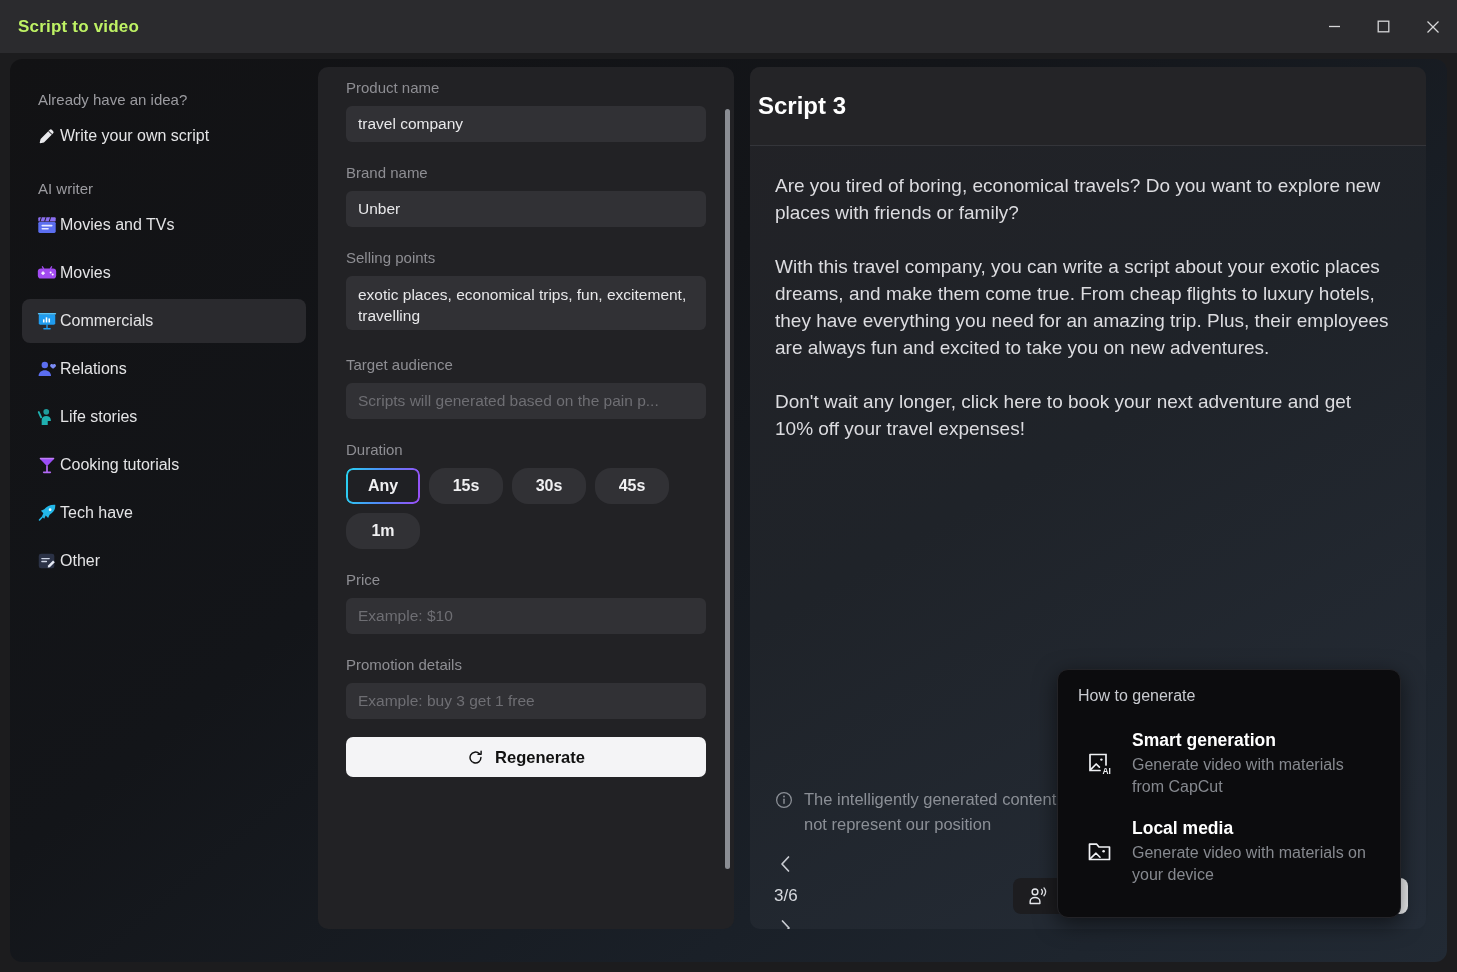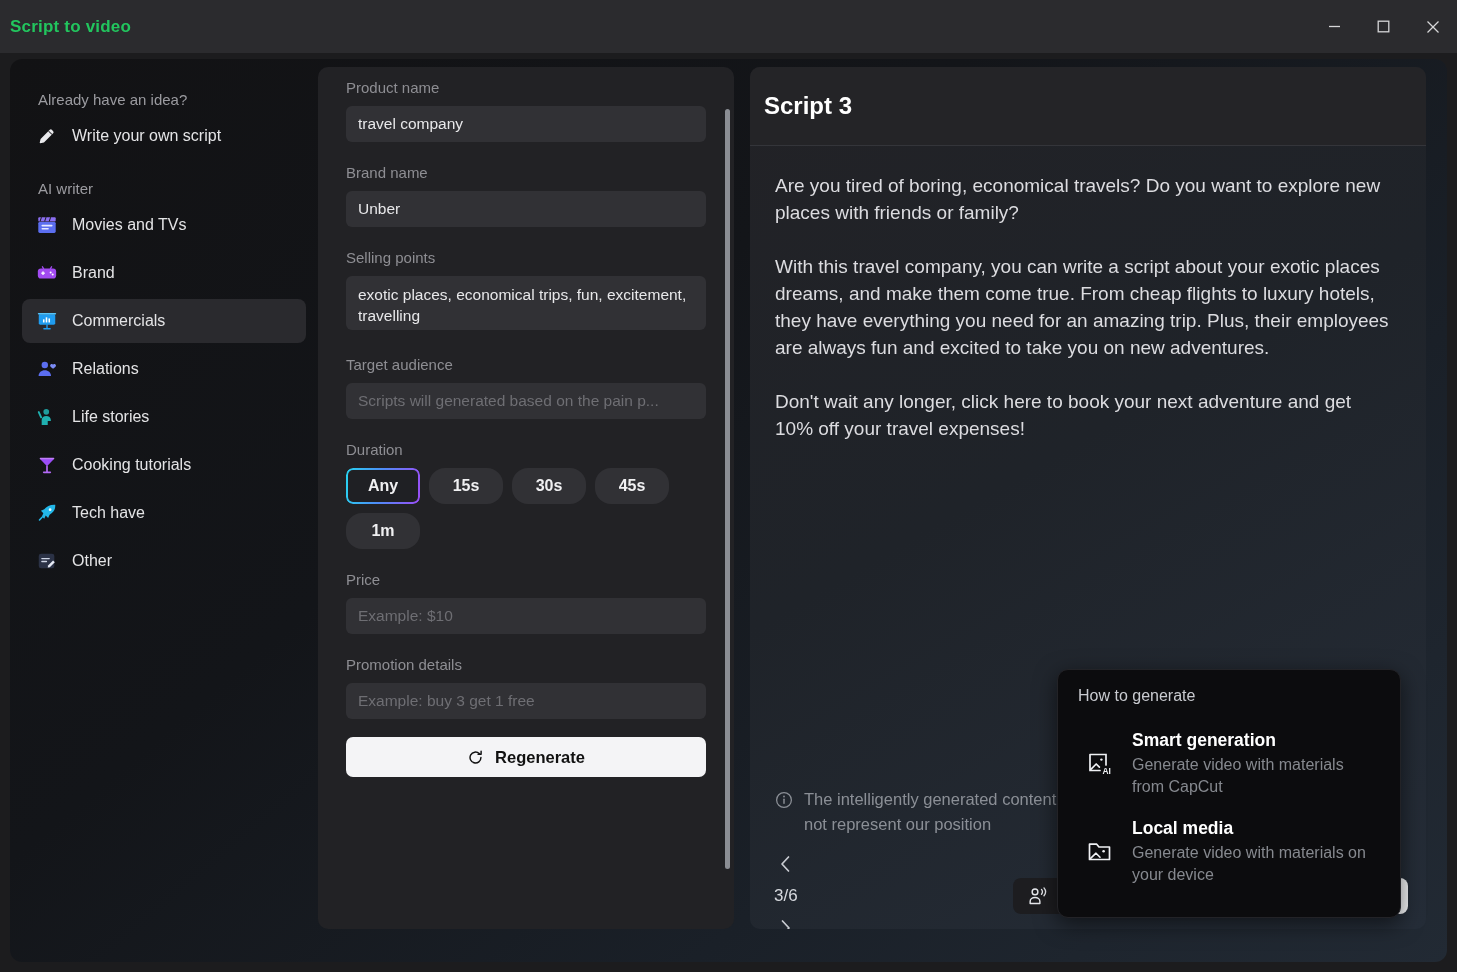--- a/index.html
+++ b/index.html
@@ -10,21 +10,21 @@
     overflow: hidden;
   }
 
   
   #titlebar {
     position: absolute; left: 0; top: 0; width: 1457px; height: 53px;
     background: #2b2b2e;
     display: flex; align-items: center;
   }
   #title-text {
-    margin-left: 10px; color: #22c55e; font-size: 17px; font-weight: bold;
+    margin-left: 18px; color: #bef264; font-size: 17px; font-weight: bold;
     letter-spacing: .2px;
   }
   #win-controls { margin-left: auto; display: flex; height: 53px; }
   .win-btn {
     width: 49px; height: 53px; display: flex; align-items: center; justify-content: center;
     color: #d6d6d8; cursor: pointer;
   }
 
   
   #body-area {
@@ -42,21 +42,21 @@
   #sidebar {
     position: absolute; left: 0; top: 0; width: 308px; height: 100%;
     padding: 20px 12px 0 12px;
   }
   .side-head {
     color: #9b9ba0; font-size: 15px; padding: 6px 0 6px 16px;
   }
   #side-head-1 { margin-top: 6px; }
   #side-head-2 { margin-top: 16px; }
   .side-item {
-    display: flex; align-items: center; gap: 14px;
+    display: flex; align-items: center; gap: 2px;
     height: 44px; padding: 0 14px; margin-bottom: 4px;
     border-radius: 8px; cursor: pointer;
   }
   .side-item.active { background: #2a2a2e; }
   .side-label { color: #e4e4e6; font-size: 16px; }
   .side-ico { width: 22px; height: 22px; flex: 0 0 22px; display: block; }
 
   
   #form-panel {
     position: absolute; left: 308px; top: 8px; width: 416px; height: 862px;
@@ -116,21 +116,21 @@
   }
 
   
   #script-panel {
     position: absolute; left: 740px; top: 8px; width: 676px; height: 862px;
     border-radius: 10px; overflow: hidden;
     background: linear-gradient(150deg, #222226 0%, #1f2329 45%, #252d38 100%);
   }
   #script-header {
     height: 79px; display: flex; align-items: center;
-    padding: 0 0 0 14px;
+    padding: 0 0 0 8px;
     border-bottom: 1px solid #34353a;
     background: #242427;
   }
   #script-title { color: #fff; font-size: 24px; font-weight: bold; }
   #script-body {
     padding: 26px 36px 0 25px;
   }
   .script-p {
     color: #dcdce0; font-size: 19px; line-height: 27px; margin-bottom: 27px;
   }
@@ -240,21 +240,21 @@
 
     <div class="side-item">
       <svg class="side-ico" viewBox="0 0 24 24">
         <rect x="2" y="7" width="20" height="11" rx="3.4" fill="#a24bf2"></rect>
         <rect x="5.6" y="11.4" width="4.2" height="1.5" rx=".7" fill="#fff"></rect>
         <rect x="6.9" y="10.1" width="1.5" height="4.2" rx=".7" fill="#fff"></rect>
         <circle cx="16" cy="11.4" r="1.1" fill="#fff"></circle>
             <circle cx="18.2" cy="13.6" r="1.1" fill="#fff"></circle>
         <path d="M7 5.2l1.2 2M17 5.2l-1.2 2" stroke="#a24bf2" stroke-width="1.5" stroke-linecap="round"></path>
       </svg>
-      <span class="side-label">Brand</span>
+      <span class="side-label">Movies</span>
     </div>
 
     <div class="side-item active">
       <svg class="side-ico" viewBox="0 0 24 24">
         <rect x="3" y="4.6" width="18" height="11.4" rx="1.6" fill="#1f9cf0"></rect>
         <rect x="2" y="3.2" width="20" height="1.7" rx=".8" fill="#57c4f7"></rect>
         <rect x="7.6" y="10.2" width="1.7" height="3.4" fill="#fff"></rect>
         <rect x="10.6" y="8" width="1.7" height="5.6" fill="#fff"></rect>
         <rect x="13.6" y="9.2" width="1.7" height="4.4" fill="#fff"></rect>
         <path d="M12 16v4M8.6 20.4h6.8" stroke="#1f9cf0" stroke-width="1.5" stroke-linecap="round"></path>

